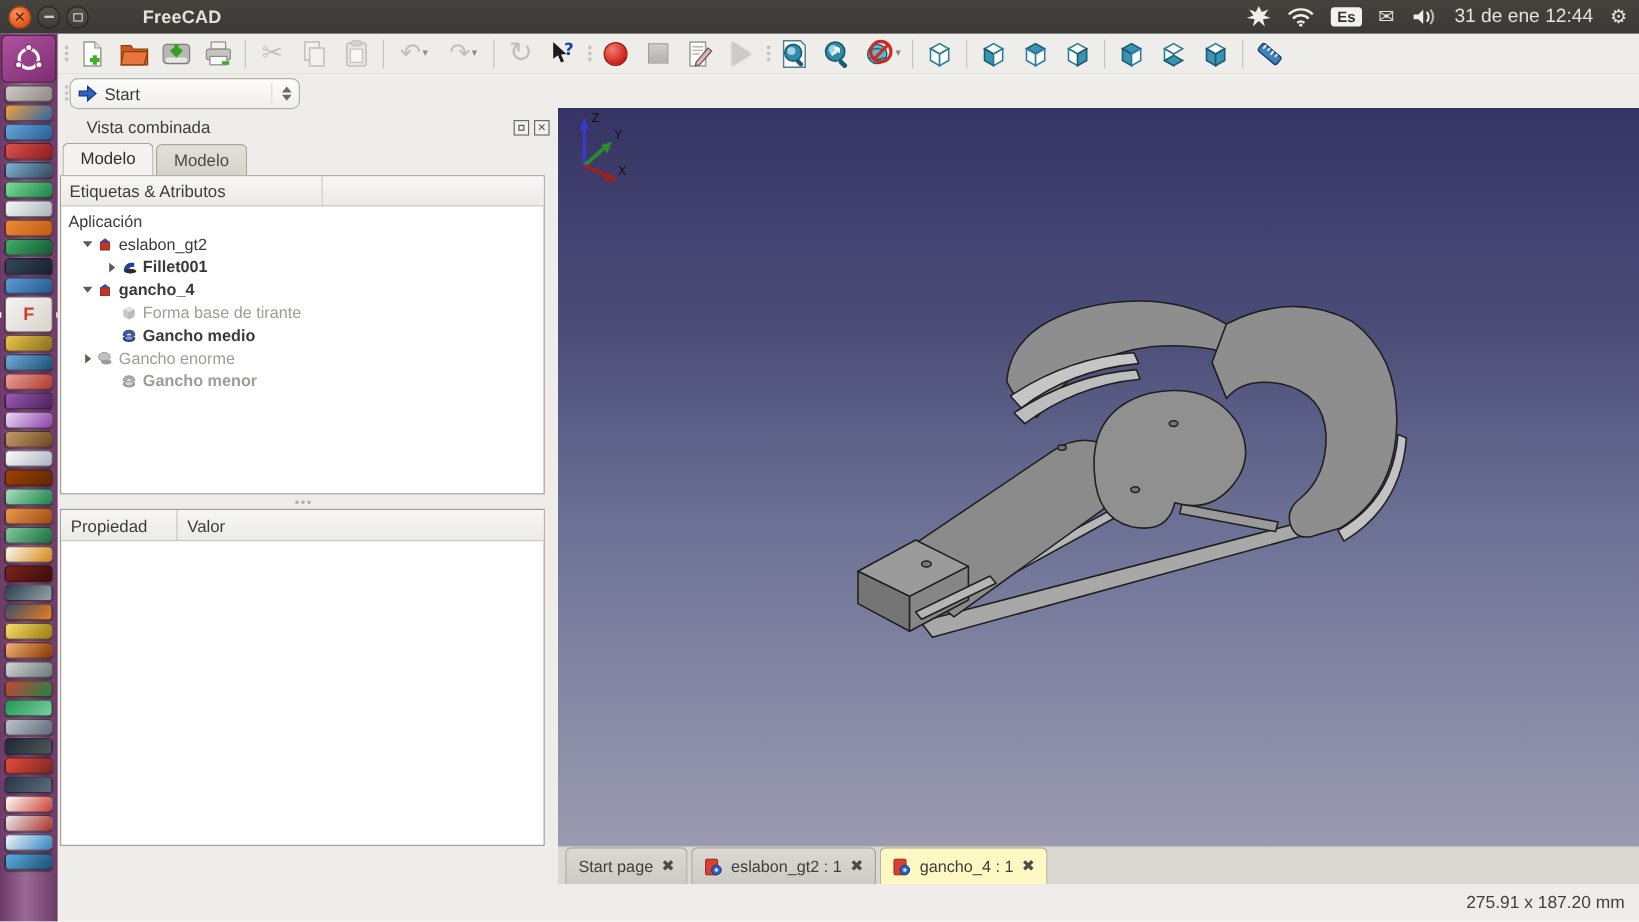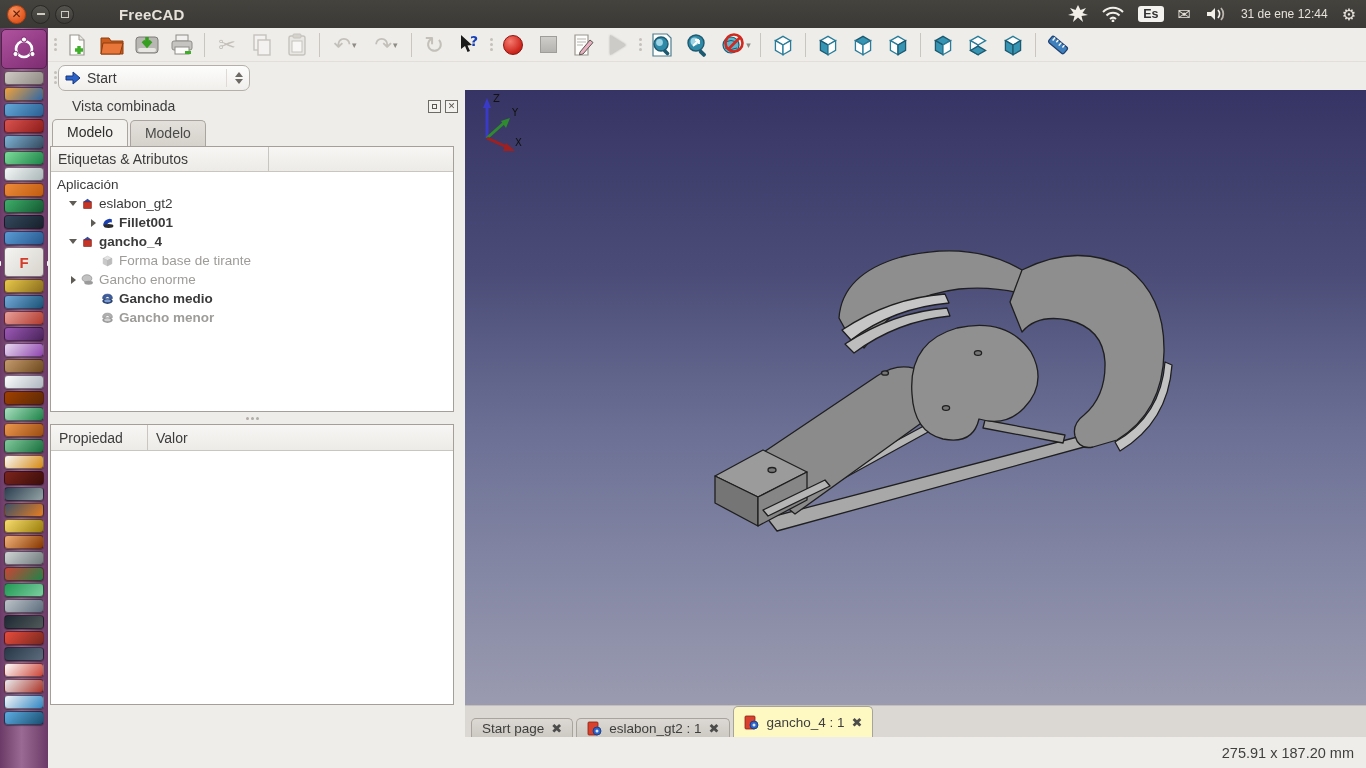--- a/index.html
+++ b/index.html
@@ -16,21 +16,21 @@
     justify-content:center; font-size:12px; line-height:1; }
   .ctl.close { background:radial-gradient(circle at 35% 30%,#f8925f,#e1561e 70%);
     border:1px solid #b84312; color:#5e1d05; font-weight:bold; }
   .ctl.minmax { background:linear-gradient(#55534d,#3d3c38); border:1px solid #292824; color:#cfcbc2; }
   .ctl .maxglyph { width:8px; height:7px; border:1.5px solid #cfcbc2; display:block; }
   .ctl .minglyph { width:8px; height:2px; background:#cfcbc2; display:block; }
   .apptitle { margin-left:45px; font-weight:bold; font-size:15px; letter-spacing:.2px; }
   .tray { margin-left:auto; display:flex; align-items:center; gap:14px; margin-right:10px; }
   .kbd-box { background:#f4f2ef; color:#333; font-size:12.5px; font-weight:bold;
     padding:1px 5px; border-radius:3px; }
-  .clock { font-size:12px; }
+  .clock { font-size:16px; }
   .trayglyph { font-size:16px; color:#e6e2da; }
 
   
   .launcher { position:absolute; left:0; top:28px; width:48px; height:740px;
     background:linear-gradient(90deg,#6b3a66,#9a6a94 45%,#6b3a66);
     display:flex; flex-direction:column; align-items:center; z-index:40; overflow:hidden; }
   .dash-tile { width:46px; height:40px; flex:0 0 40px; border-radius:5px; margin:1px 0 2px 0;
     background:linear-gradient(145deg,#b0529f,#7d2d72); border:1px solid #58204f;
     display:flex; align-items:center; justify-content:center; }
   .l-tile { width:40px; height:14px; flex:0 0 14px; margin-bottom:2px; border-radius:4px;
@@ -126,21 +126,21 @@
   
   .viewport { position:absolute; left:465px; top:90px; width:901px; height:615px;
     background:linear-gradient(180deg,#363464 0%,#4b4d78 30%,#6b6f94 55%,#8487a4 78%,#9a9bb0 100%); }
   .viewport svg { position:absolute; left:0; top:0; }
   .axis { position:absolute; right:8px; bottom:8px; }
 
   
   .doctabs { position:absolute; left:465px; top:705px; width:901px; height:32px;
     background:#dbd7d2; border-top:1px solid #c3bfb9; display:flex; align-items:flex-end;
     padding-left:6px; gap:3px; }
-  .dtab { height:19px; display:flex; align-items:center; gap:7px; padding:0 10px;
+  .dtab { height:31px; display:flex; align-items:center; gap:7px; padding:0 10px;
     border:1px solid #a8a39c; border-bottom:none; border-radius:5px 5px 0 0;
     background:linear-gradient(#dcd8d3,#cdc9c3); font-size:13.5px; color:#3e3e3c; }
   .dtab.active { background:#fef9c3; height:31px; }
   .dtab .x { font-size:13px; color:#4c4c4a; font-weight:bold; }
 
   
   .statusbar { position:absolute; left:48px; top:737px; width:1318px; height:31px;
     background:#EFEDE9; display:flex; align-items:center; }
   .status-dim { margin-left:auto; margin-right:12px; font-size:14.5px; color:#3f3f3e; }
 </style>
@@ -544,43 +544,43 @@
           <span class="ticon">
             <svg width="13" height="13" viewBox="0 0 12 12" opacity=".55">
                 <polygon points="2,4 6,2 10,4 6,6" fill="#cfcfcf" stroke="#8a8a8a" stroke-width=".5"></polygon>
                 <polygon points="2,4 6,6 6,11 2,9" fill="#9e9e9e" stroke="#8a8a8a" stroke-width=".5"></polygon>
                 <polygon points="6,6 10,4 10,9 6,11" fill="#858585" stroke="#6f6f6f" stroke-width=".5"></polygon>
               </svg>
           </span>
           <span class="tlabel dim">Forma base de tirante</span>
         </div>
         <div class="trow">
+          <span class="indent2"></span>
+            <span class="exp"></span>
+          <span class="ticon">
+            <svg width="13" height="13" viewBox="0 0 12 12">
+                <path d="M1.5 6 Q1.5 2 6 2 Q10.5 2 10.5 6 L8 6 Q8 4.2 6 4.2 Q4 4.2 4 6 Z" fill="#3a5fa8" stroke="#1e3566" stroke-width=".6"></path>
+                <ellipse cx="6" cy="8.4" rx="4.8" ry="2.6" fill="#26416e"></ellipse>
+                <ellipse cx="6" cy="8" rx="3" ry="1.4" fill="#7c9cd4"></ellipse>
+              </svg>
+          </span>
+          <span class="tlabel bold">Gancho medio</span>
+        </div>
+        <div class="trow">
           <span class="indent1"></span>
             <span class="exp">
               <span class="closed"></span>
             </span>
           <span class="ticon">
             <svg width="13" height="13" viewBox="0 0 12 12">
                 <ellipse cx="5.5" cy="5" rx="4.5" ry="3.4" fill="#c2c2c2" stroke="#8a8a8a" stroke-width=".6"></ellipse>
                 <ellipse cx="7" cy="9" rx="4" ry="1.8" fill="#9a9a9a"></ellipse>
               </svg>
           </span>
           <span class="tlabel dim">Gancho enorme</span>
-        </div>
-        <div class="trow">
-          <span class="indent2"></span>
-            <span class="exp"></span>
-          <span class="ticon">
-            <svg width="13" height="13" viewBox="0 0 12 12">
-                <path d="M1.5 6 Q1.5 2 6 2 Q10.5 2 10.5 6 L8 6 Q8 4.2 6 4.2 Q4 4.2 4 6 Z" fill="#3a5fa8" stroke="#1e3566" stroke-width=".6"></path>
-                <ellipse cx="6" cy="8.4" rx="4.8" ry="2.6" fill="#26416e"></ellipse>
-                <ellipse cx="6" cy="8" rx="3" ry="1.4" fill="#7c9cd4"></ellipse>
-              </svg>
-          </span>
-          <span class="tlabel bold">Gancho medio</span>
         </div>
         <div class="trow">
           <span class="indent2"></span>
             <span class="exp"></span>
           <span class="ticon">
             <svg width="13" height="13" viewBox="0 0 12 12" opacity=".8">
                 <path d="M1.5 6 Q1.5 2 6 2 Q10.5 2 10.5 6 L8 6 Q8 4.2 6 4.2 Q4 4.2 4 6 Z" fill="#9d9d9d" stroke="#6f6f6f" stroke-width=".6"></path>
                 <ellipse cx="6" cy="8.4" rx="4.8" ry="2.6" fill="#808080"></ellipse>
                 <ellipse cx="6" cy="8" rx="3" ry="1.4" fill="#c6c6c6"></ellipse>
               </svg>

